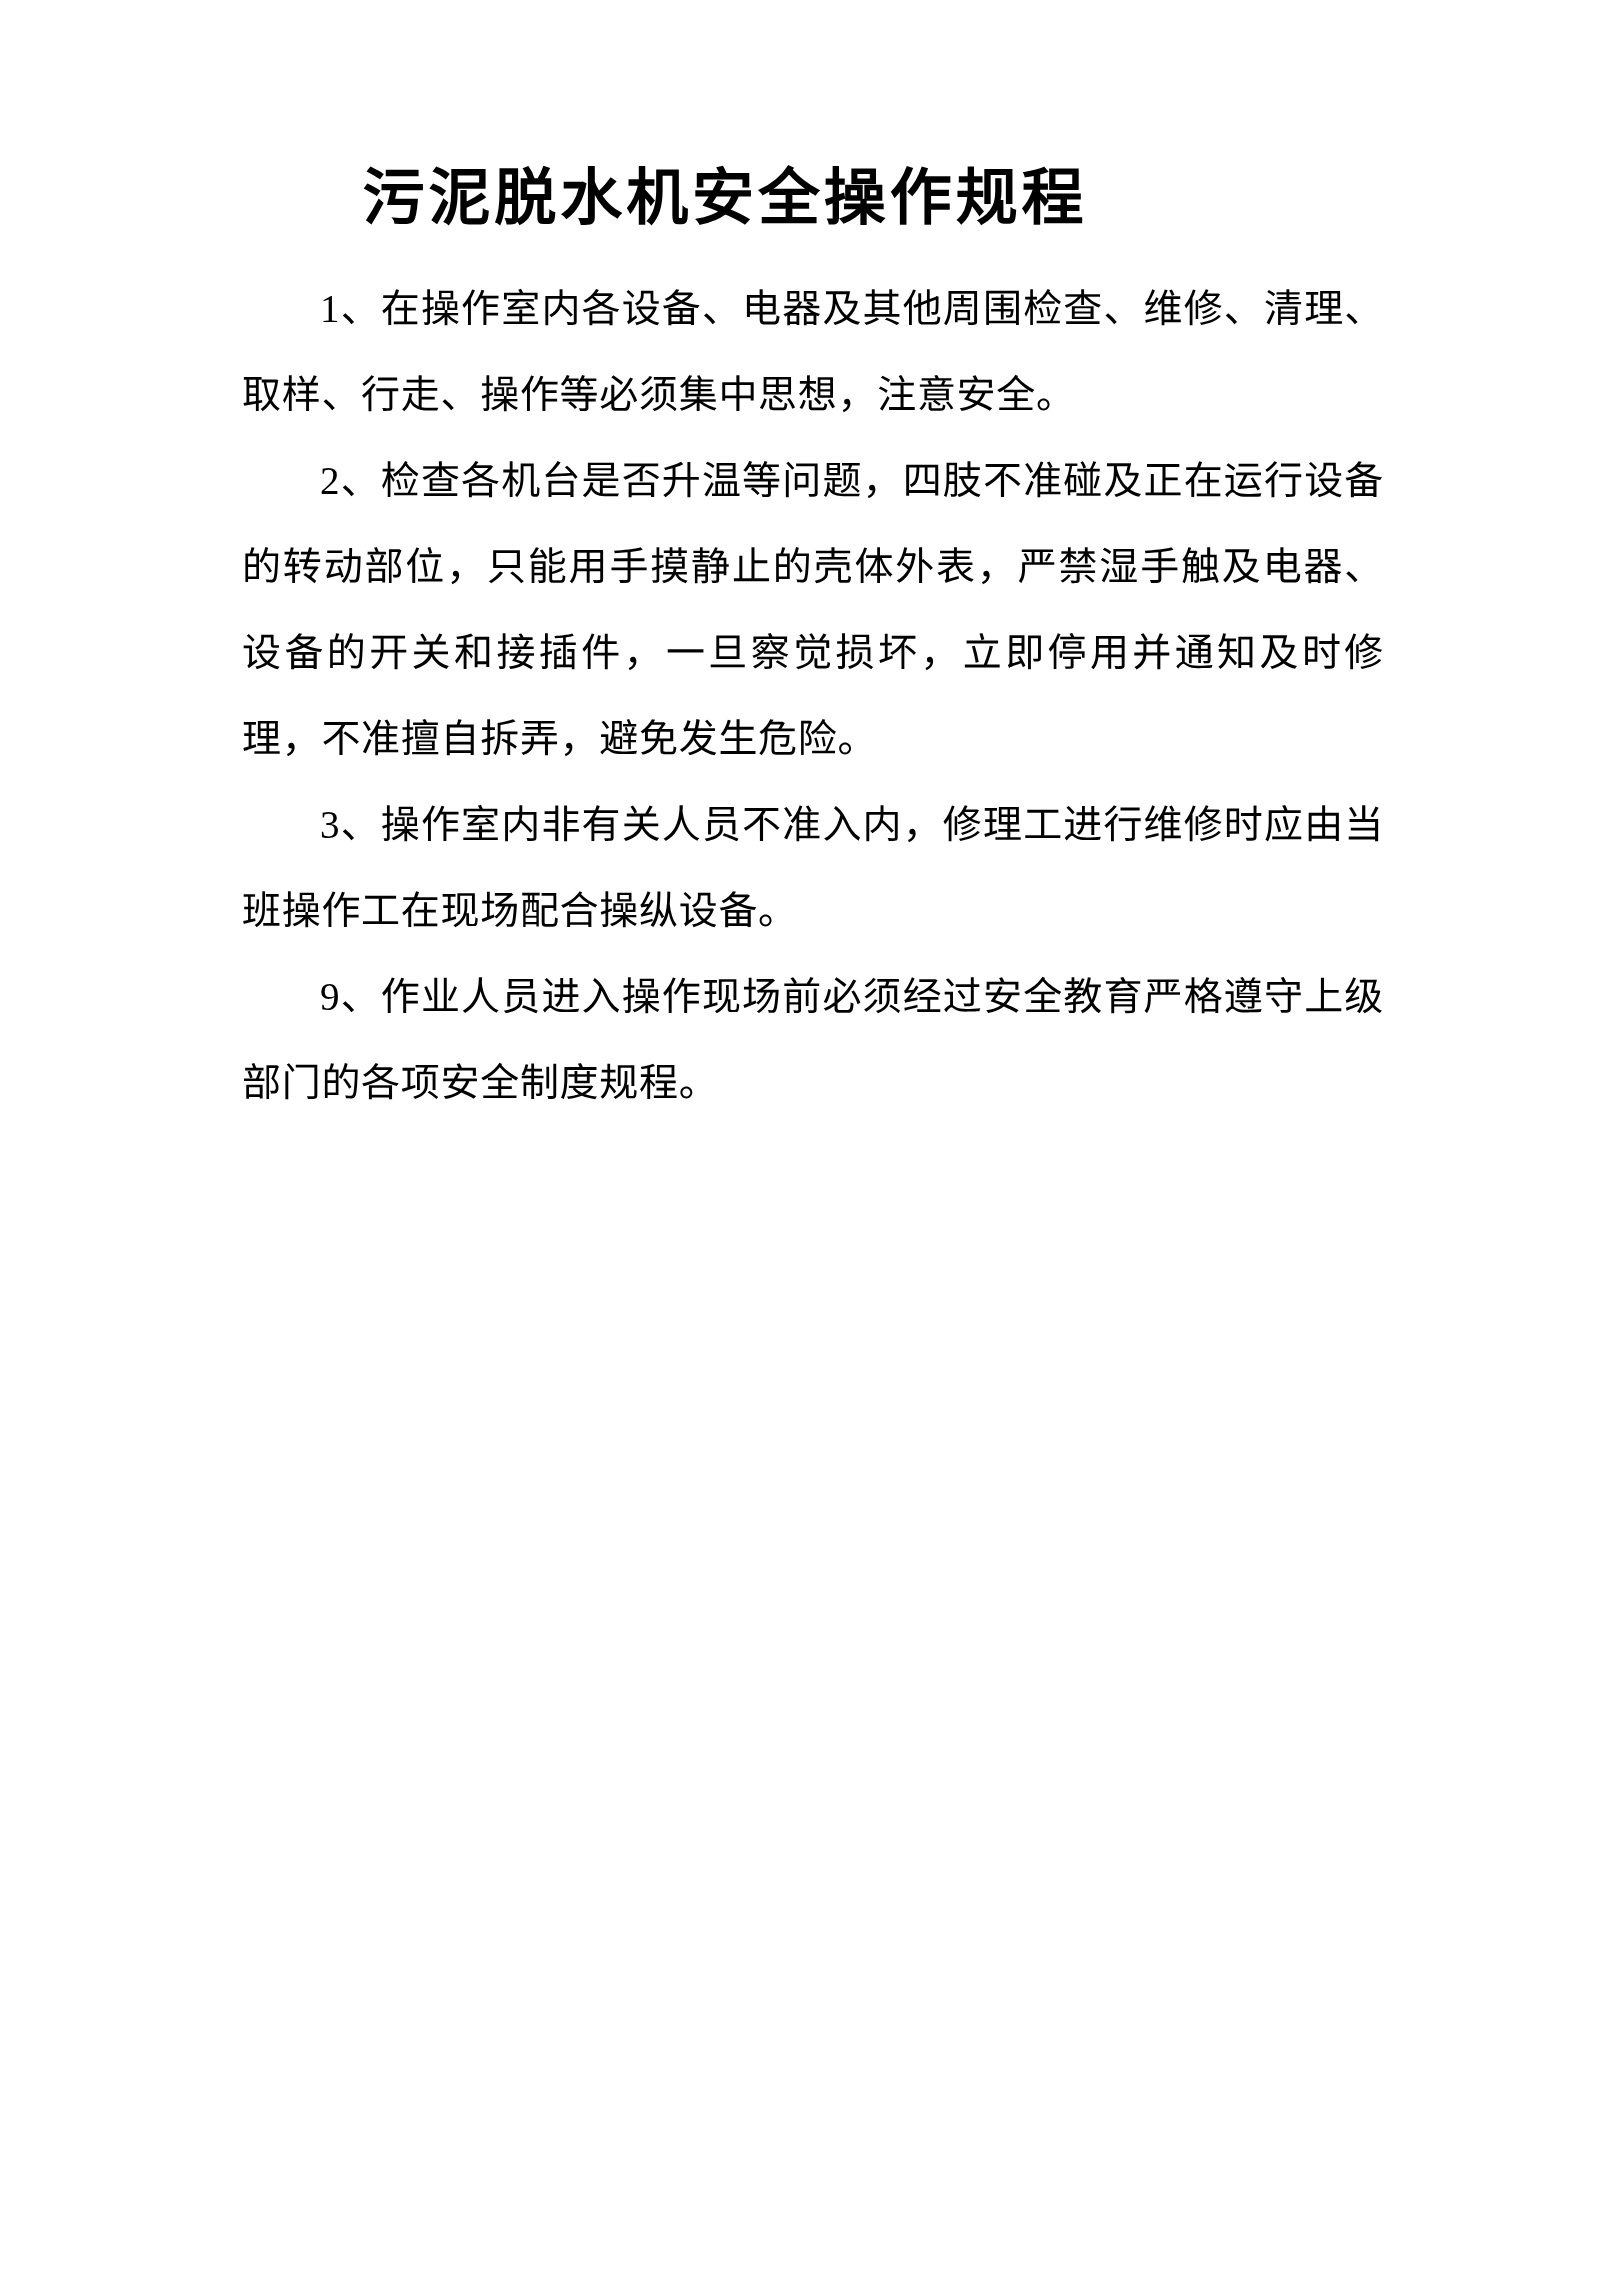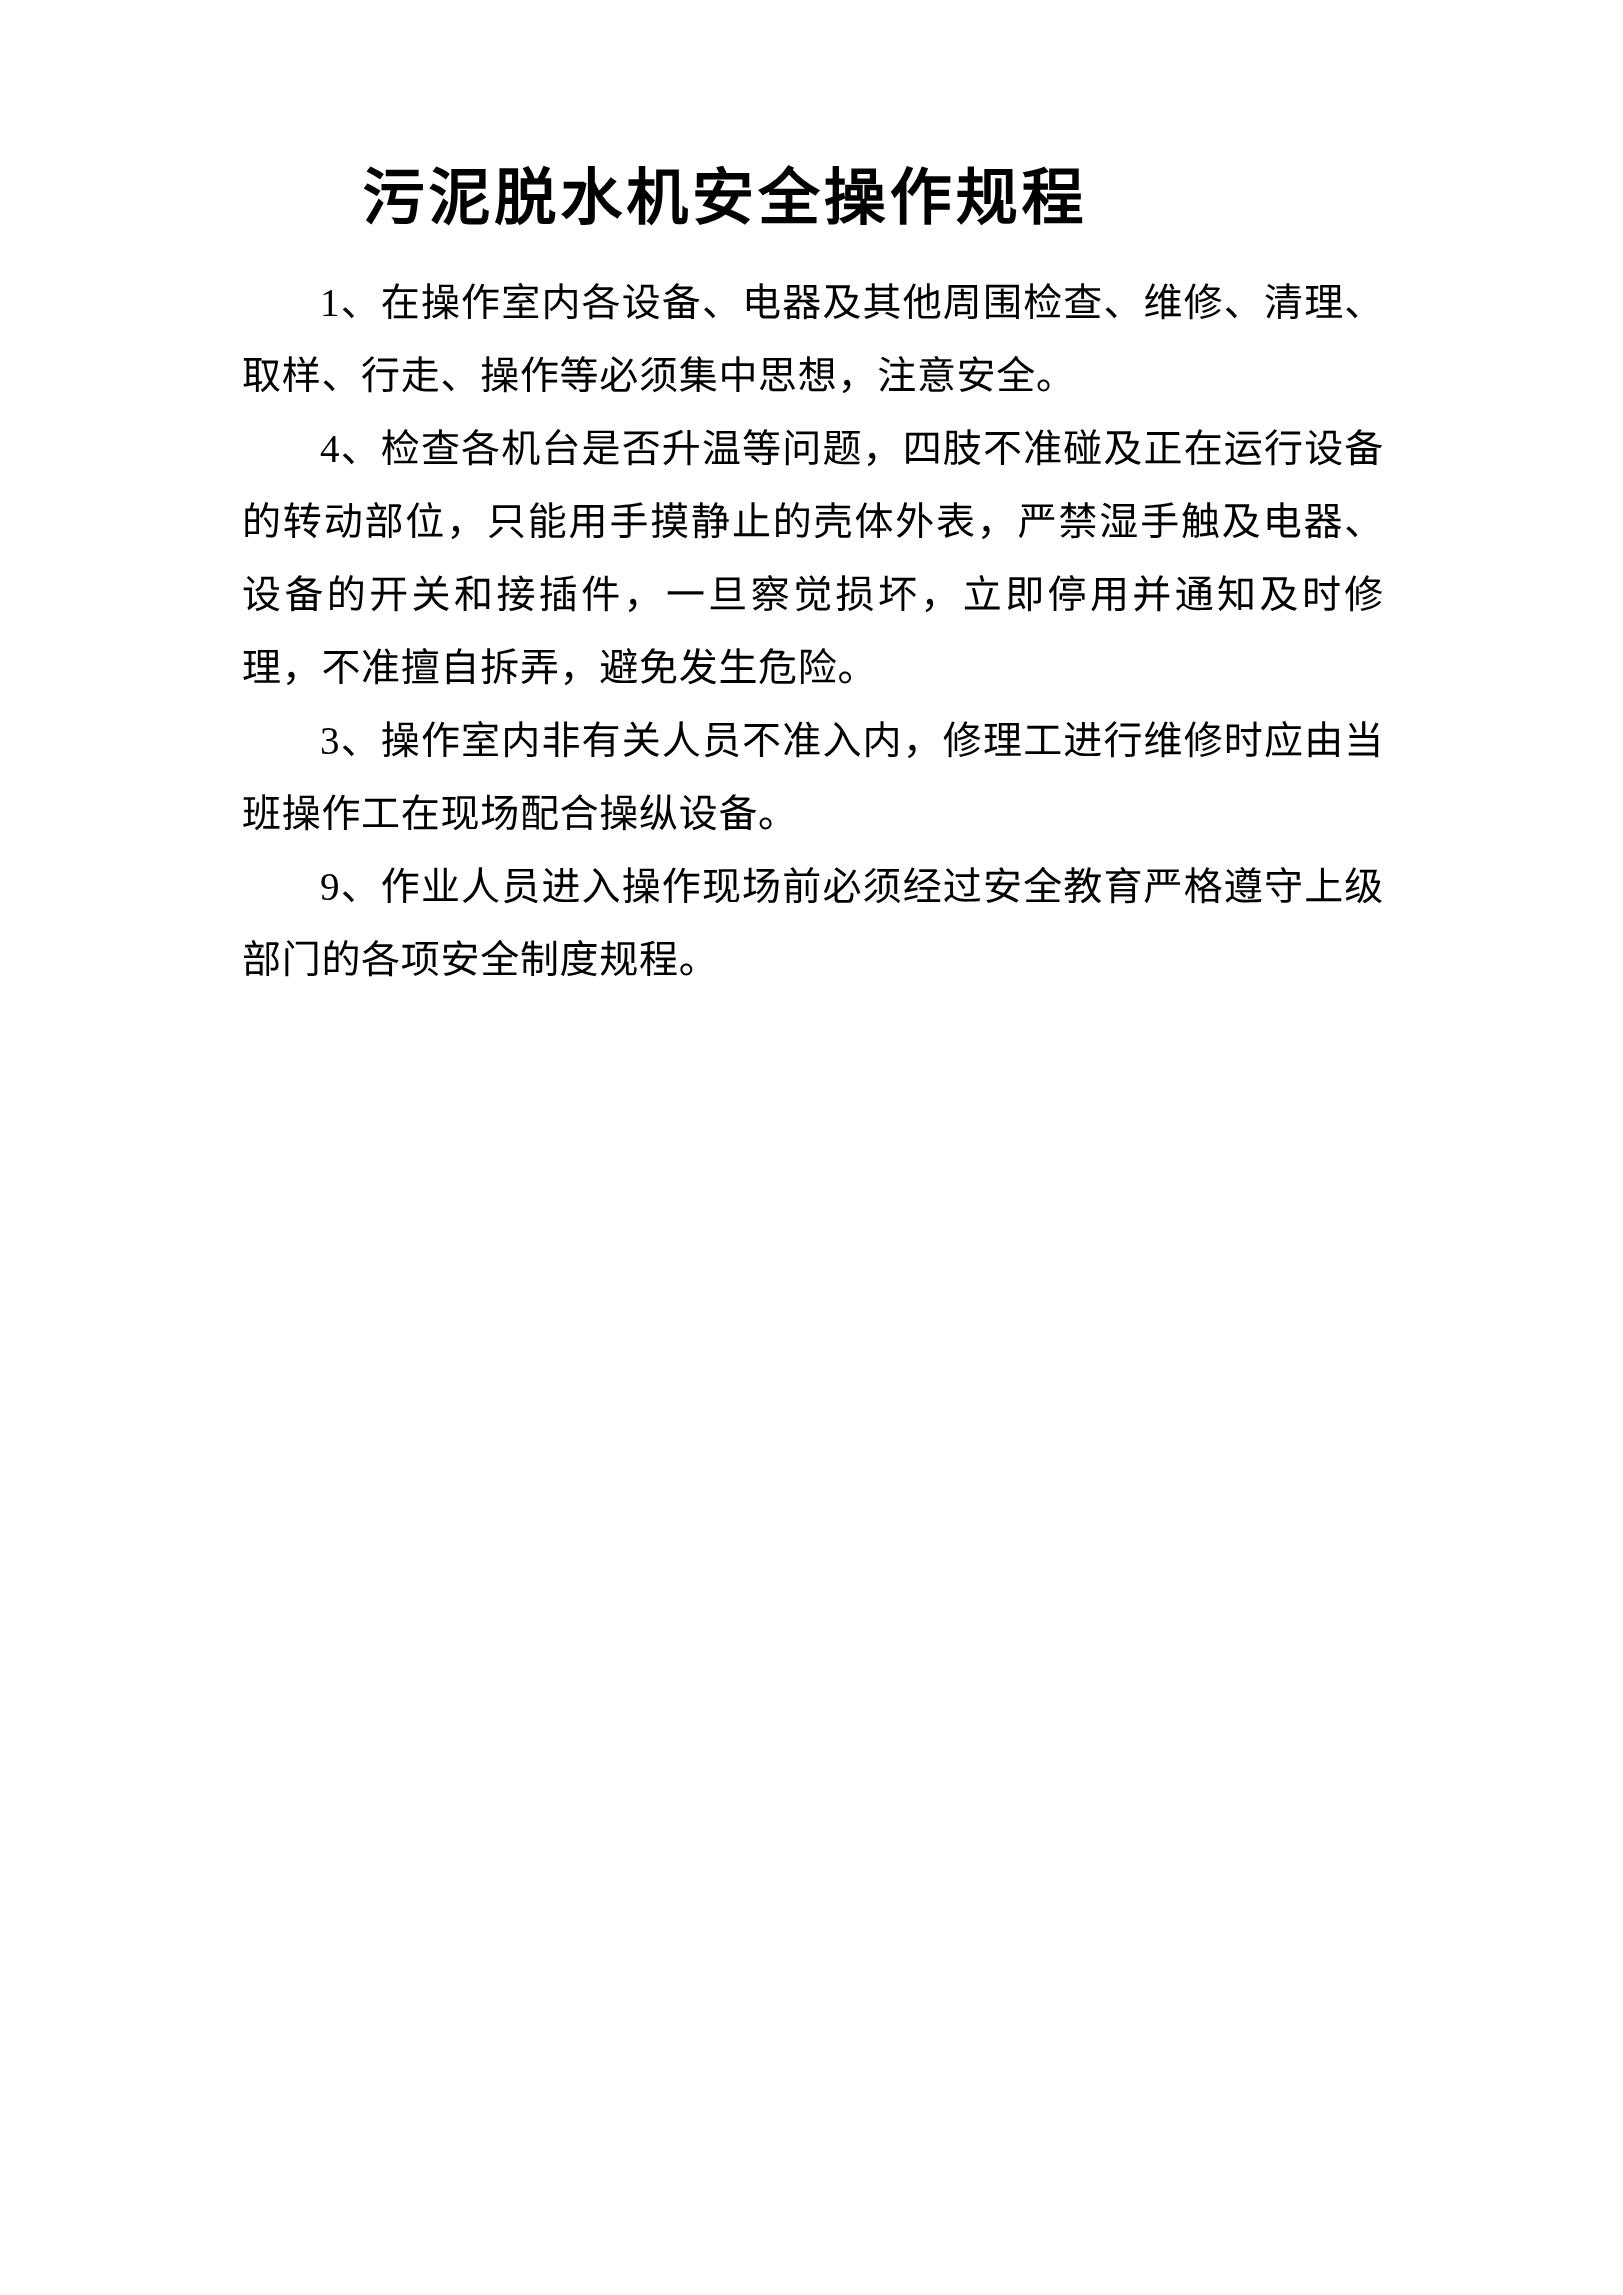--- a/index.html
+++ b/index.html
@@ -30,33 +30,33 @@
     font-weight: bold;
     letter-spacing: 3.9px;
     white-space: nowrap;
   }
   .doc-body {
     width: 1142px;
   }
   .body-paragraph {
     margin: 0;
     font-size: 39px;
-    line-height: 73px;
+    line-height: 86px;
     letter-spacing: 0.7px;
     text-align: justify;
     text-justify: inter-character;
     text-indent: 2em;
     word-break: break-all;
   }
 </style>
 </head>
 <body>
 
 <div class="page">
   <h1 class="doc-title">污泥脱水机安全操作规程</h1>
   <div class="doc-body">
       <p class="body-paragraph">1、在操作室内各设备、电器及其他周围检查、维修、清理、取样、行走、操作等必须集中思想，注意安全。</p>
-      <p class="body-paragraph">4、检查各机台是否升温等问题，四肢不准碰及正在运行设备的转动部位，只能用手摸静止的壳体外表，严禁湿手触及电器、设备的开关和接插件，一旦察觉损坏，立即停用并通知及时修理，不准擅自拆弄，避免发生危险。</p>
+      <p class="body-paragraph">2、检查各机台是否升温等问题，四肢不准碰及正在运行设备的转动部位，只能用手摸静止的壳体外表，严禁湿手触及电器、设备的开关和接插件，一旦察觉损坏，立即停用并通知及时修理，不准擅自拆弄，避免发生危险。</p>
       <p class="body-paragraph">3、操作室内非有关人员不准入内，修理工进行维修时应由当班操作工在现场配合操纵设备。</p>
       <p class="body-paragraph">9、作业人员进入操作现场前必须经过安全教育严格遵守上级部门的各项安全制度规程。</p>
     </div>
 </div>
 
 
 </body></html>

